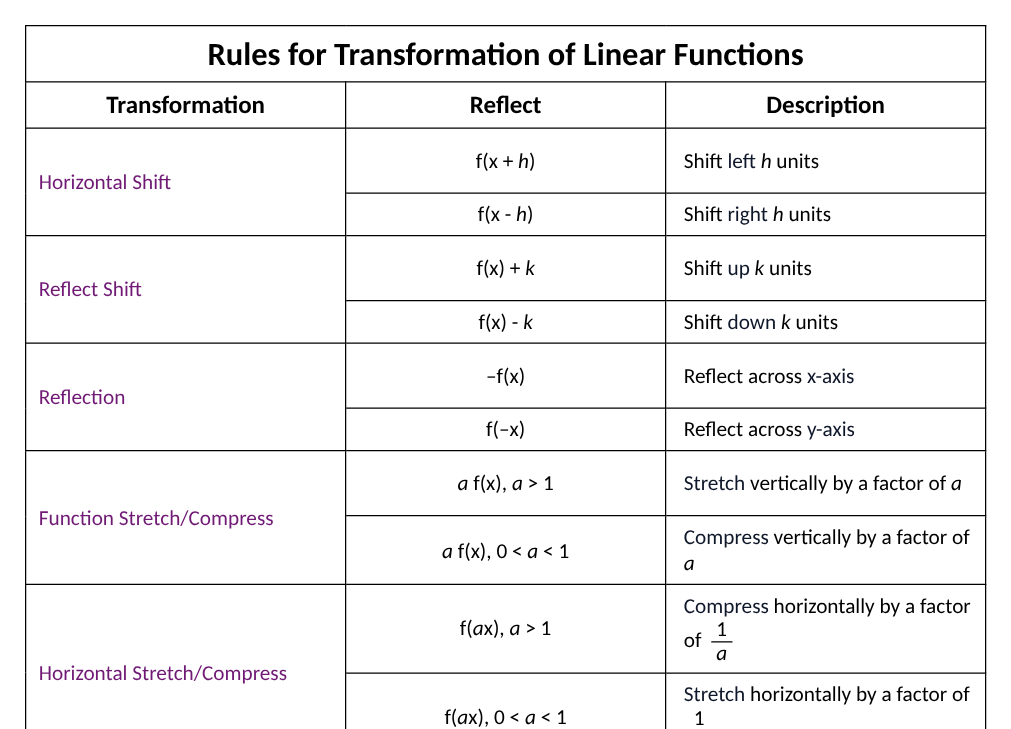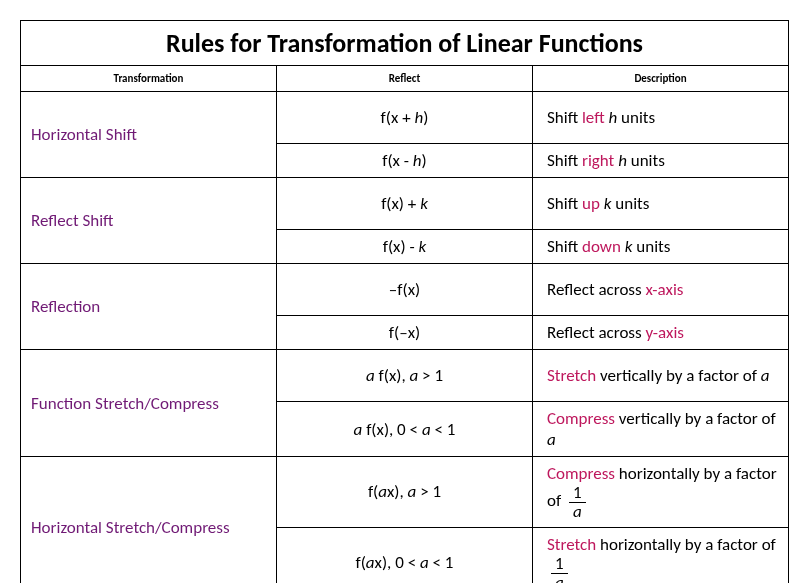--- a/index.html
+++ b/index.html
@@ -22,36 +22,36 @@
   }
   .title {
     text-align: center;
     font-weight: bold;
     font-size: 26px;
     padding: 6px;
   }
   .header {
     text-align: center;
     font-weight: bold;
-    font-size: 11px;
+    font-size: 20px;
   }
   .transformation {
     color: #701a75;
     font-size: 17px;
     width: 250px;
   }
   .function {
     text-align: center;
     width: 170px;
   }
   .description {
     text-align: left;
     padding-left: 14px;
   }
-  .red { color: #be185d; }
+  .red { color: #0f172a; }
   .italic { font-style: italic; }
   .fraction {
     display: inline-block;
     text-align: center;
     vertical-align: middle;
     line-height: 1.05;
     font-size: 17px;
     margin-left: 4px;
   }
   .fraction .num {

